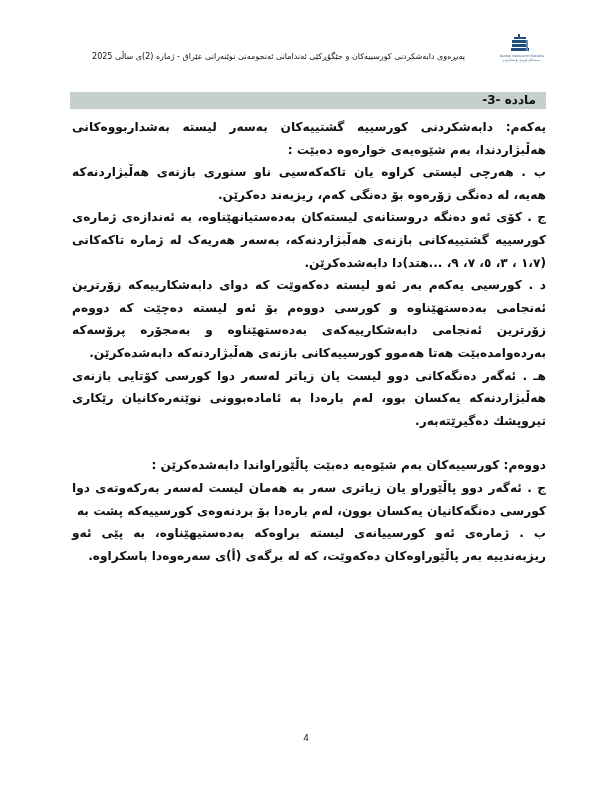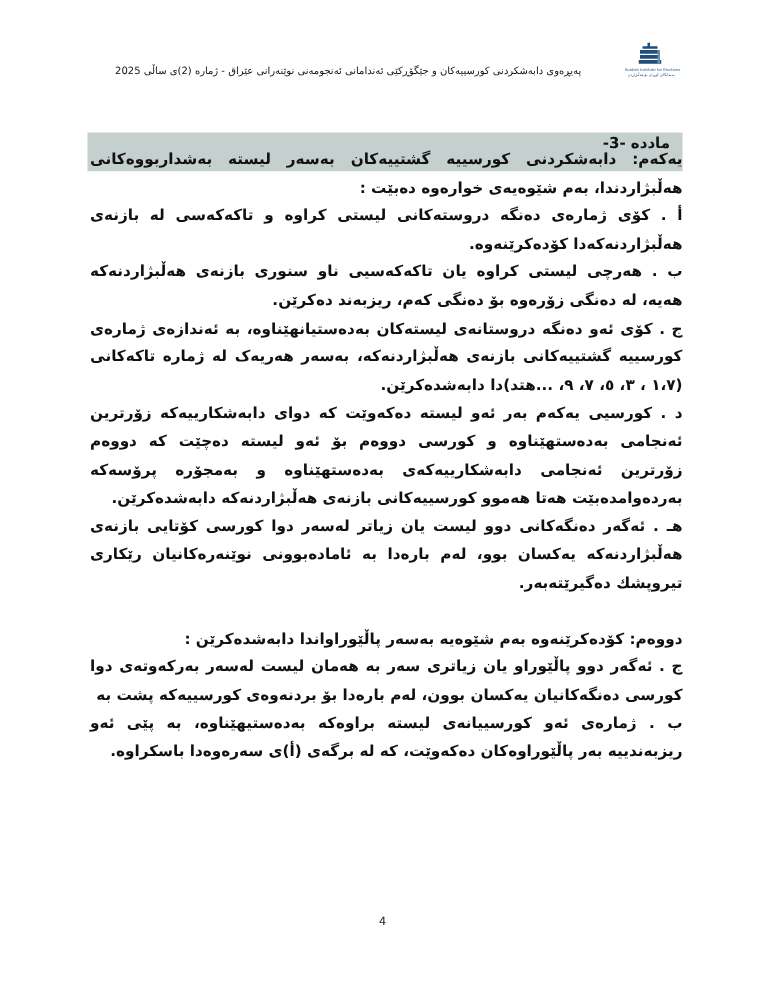--- a/index.html
+++ b/index.html
@@ -5,22 +5,22 @@
   html, body { margin:0; padding:0; background:#ffffff; }
   body { width:612px; height:792px; position:relative; overflow:hidden;
          font-family:"DejaVu Sans", sans-serif; color:#111; }
   .header { position:absolute; top:34px; left:60px; width:490px; height:30px; }
   .header-title { position:absolute; right:85px; top:18px; font-size:8px; font-weight:normal;
                   direction:rtl; white-space:nowrap; color:#111; }
   .logo { position:absolute; right:10px; top:0; width:40px; height:32px; }
   .logo-books { position:absolute; left:9px; top:0; width:22px; height:20px; }
   .logo-caption { position:absolute; left:0; top:21px; width:42px; font-size:3px; line-height:3.5px;
                   color:#1f4f7a; text-align:center; white-space:nowrap; }
-  .heading-bar { position:absolute; left:70px; top:92px; width:476px; height:31px;
-                 background:#c5cfcd;margin-top:14px; }
+  .heading-bar { position:absolute; left:70px; top:92px; width:476px; height:17px;
+                 background:#c5cfcd; }
   .heading-text { position:absolute; right:10px; top:1px; font-size:12px; font-weight:bold;
                   direction:rtl; white-space:nowrap; }
   .content { position:absolute; left:72px; top:116px; width:474px; direction:rtl;
              font-size:12.2px; font-weight:bold; line-height:22.6px; text-align:justify; }
   .content p { margin:0; }
   .gap { height:22px; }
   .page-number { position:absolute; left:0; width:612px; top:733px; text-align:center;
                  font-size:9px; color:#222; }
 </style>
 </head>
@@ -43,24 +43,23 @@
     </div>
   </div>
 </div>
 
 <div class="heading-bar">
   <div class="heading-text">مادده -3-</div>
 </div>
 
 <div class="content">
   <p>یەکەم: دابەشکردنی کورسییە گشتییەکان بەسەر لیستە بەشداربووەکانی هەڵبژاردندا، بەم شێوەیەی خوارەوە دەبێت :</p>
-  <p>أ . کۆی ژمارەی دەنگە دروستەکانی لیستی کراوە و تاکەکەسی لە بازنەی هەڵبژاردنەکەدا کۆدەکرێنەوە.</p>
   <p>ب . هەرچی لیستی کراوە یان تاکەکەسیی ناو سنوری بازنەی هەڵبژاردنەکە هەیە، لە دەنگی زۆرەوە بۆ دەنگی کەم، ریزبەند دەکرێن.</p>
   <p>ج . کۆی ئەو دەنگە دروستانەی لیستەکان بەدەستیانهێناوە، بە ئەندازەی ژمارەی کورسییە گشتییەکانی بازنەی هەڵبژاردنەکە، بەسەر هەریەک لە ژمارە تاکەکانی (١،٧ ، ٣، ٥، ٧، ٩، ...هتد)دا دابەشدەکرێن.</p>
   <p>د . کورسیی یەکەم بەر ئەو لیستە دەکەوێت کە دوای دابەشکارییەکە زۆرترین ئەنجامی بەدەستهێناوە و کورسی دووەم بۆ ئەو لیستە دەچێت کە دووەم زۆرترین ئەنجامی دابەشکارییەکەی بەدەستهێناوە و بەمجۆرە پرۆسەکە بەردەوامدەبێت هەتا هەموو کورسییەکانی بازنەی هەڵبژاردنەکە دابەشدەکرێن.</p>
   <p>هـ . ئەگەر دەنگەکانی دوو لیست یان زیاتر لەسەر دوا کورسی کۆتایی بازنەی هەڵبژاردنەکە یەکسان بوو، لەم بارەدا بە ئامادەبوونی نوێنەرەکانیان رێکاری تیروپشك دەگیرێتەبەر.</p>
   <div class="gap"></div>
-  <p>دووەم: کۆدەکرێنەوە بەم شێوەیە بەسەر پاڵێوراواندا دابەشدەکرێن :</p>
+  <p>دووەم: کورسییەکان بەم شێوەیە دەبێت پاڵێوراواندا دابەشدەکرێن :</p>
   <p>ج . ئەگەر دوو پاڵێوراو یان زیاتری سەر بە هەمان لیست لەسەر بەرکەوتەی دوا کورسی دەنگەکانیان یەکسان بوون، لەم بارەدا بۆ بردنەوەی کورسییەکە پشت بە</p>
   <p>ب . ژمارەی ئەو کورسییانەی لیستە براوەکە بەدەستیهێناوە، بە پێی ئەو ریزبەندییە بەر پاڵێوراوەکان دەکەوێت، کە لە برگەی (أ)ی سەرەوەدا باسکراوە.</p>
 </div>
 
 <div class="page-number">4</div>
 
 </body></html>

